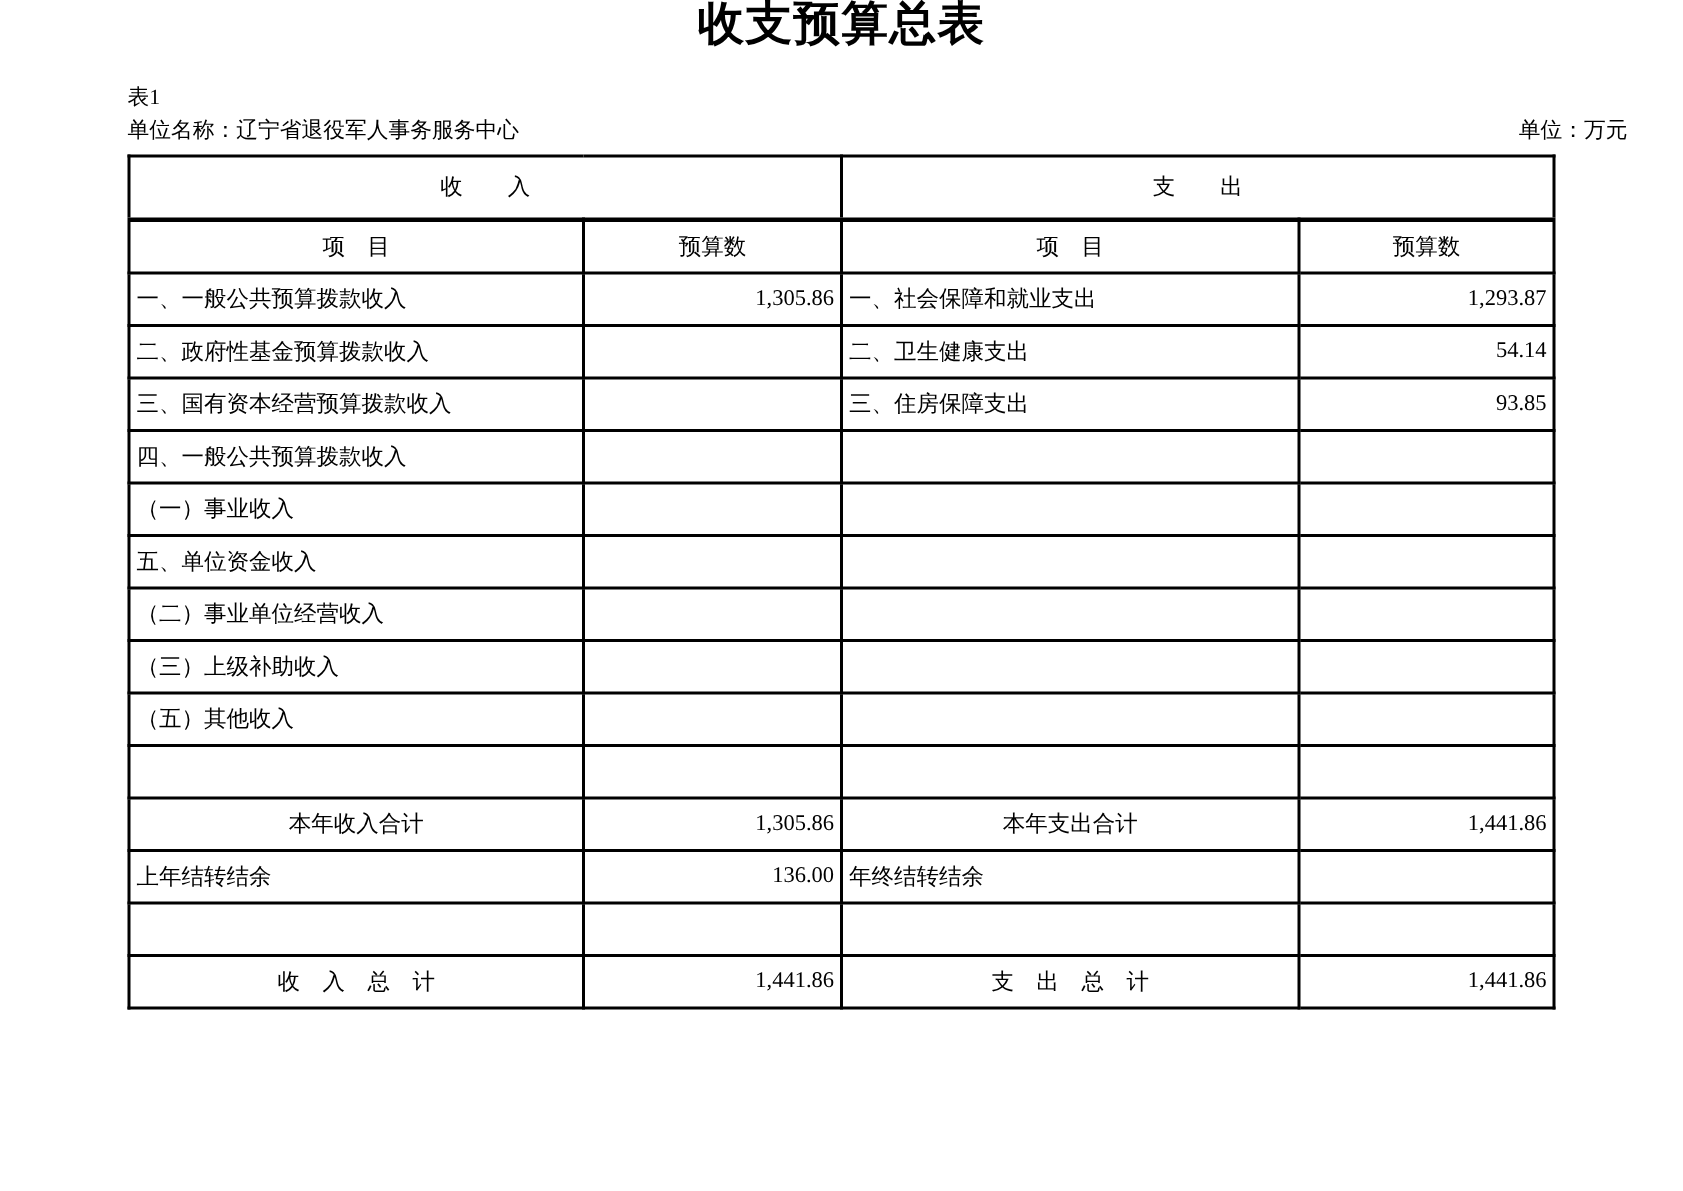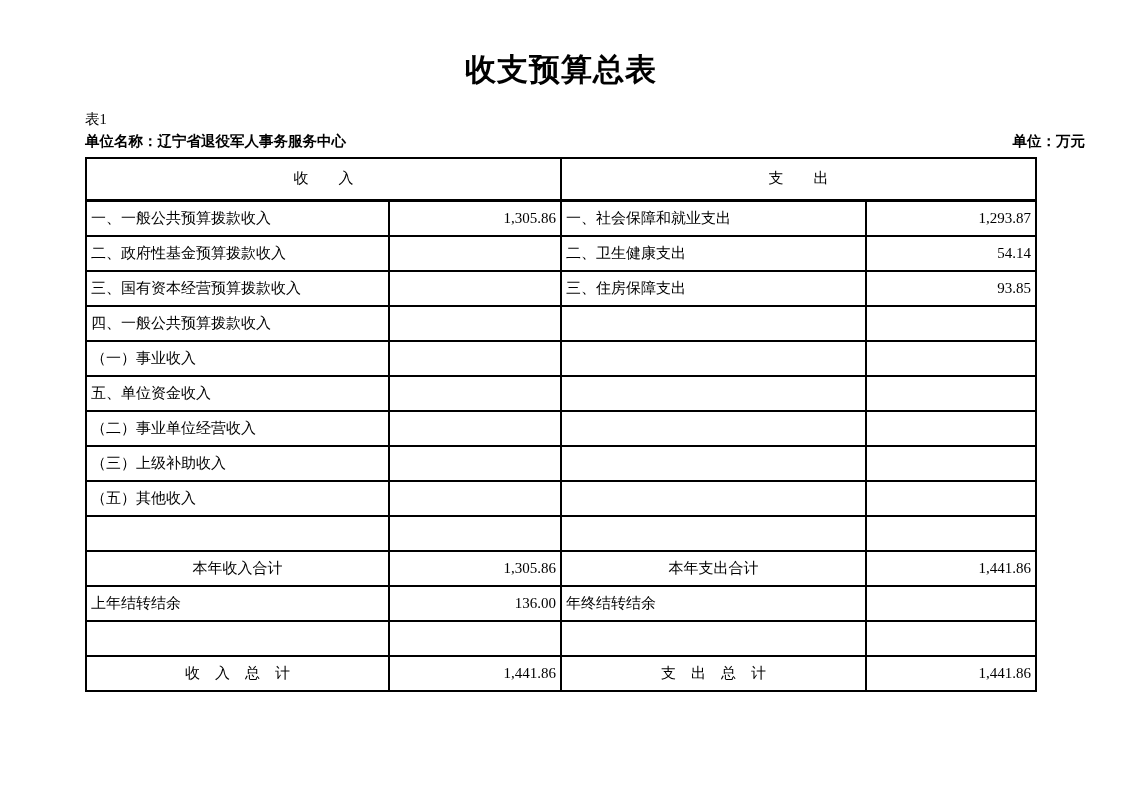--- a/index.html
+++ b/index.html
@@ -5,31 +5,30 @@
   * { margin:0; padding:0; box-sizing:border-box; }
   html,body { background:#ffffff; }
   body {
     width:1122px; height:794px; overflow:hidden;
     font-family:"Liberation Serif","DejaVu Serif",serif;
     color:#000;
   }
   .page { position:relative; width:1122px; height:794px; }
 
   .doc-title {
-    margin-top:54px;
     text-align:center;
     font-size:31px;
     font-weight:bold;
     line-height:1;
     letter-spacing:1px;
     font-family:"Liberation Sans","DejaVu Sans",sans-serif;
   }
 
   .meta { margin:25px 37px 0 85px; font-size:14.5px; line-height:1.3; }
-  .meta-line2 { display:flex; justify-content:space-between; margin-top:3px;font-weight:bold; }
+  .meta-line2 { display:flex; justify-content:space-between; margin-top:3px; }
 
   table.budget {
     margin:6px 0 0 85px;
     width:950px;
     border-collapse:collapse;
     table-layout:fixed;
     font-size:15px;
   }
   table.budget th, table.budget td {
     border:2px solid #000;
@@ -65,20 +64,26 @@
     <colgroup>
       <col style="width:303px">
         <col style="width:172px">
         <col style="width:305px">
         <col style="width:170px">
     </colgroup>
     <thead>
       <tr class="hrow1">
         <th colspan="2">收　　入</th>
         <th colspan="2">支　　出</th>
+      </tr>
+      <tr>
+        <th>项　目</th>
+        <th>预算数</th>
+        <th>项　目</th>
+        <th>预算数</th>
       </tr>
     </thead>
     <tbody>
       <tr>
         <td class="item">一、一般公共预算拨款收入</td>
         <td class="num">1,305.86</td>
         <td class="item">一、社会保障和就业支出</td>
         <td class="num">1,293.87</td>
       </tr>
       <tr>

